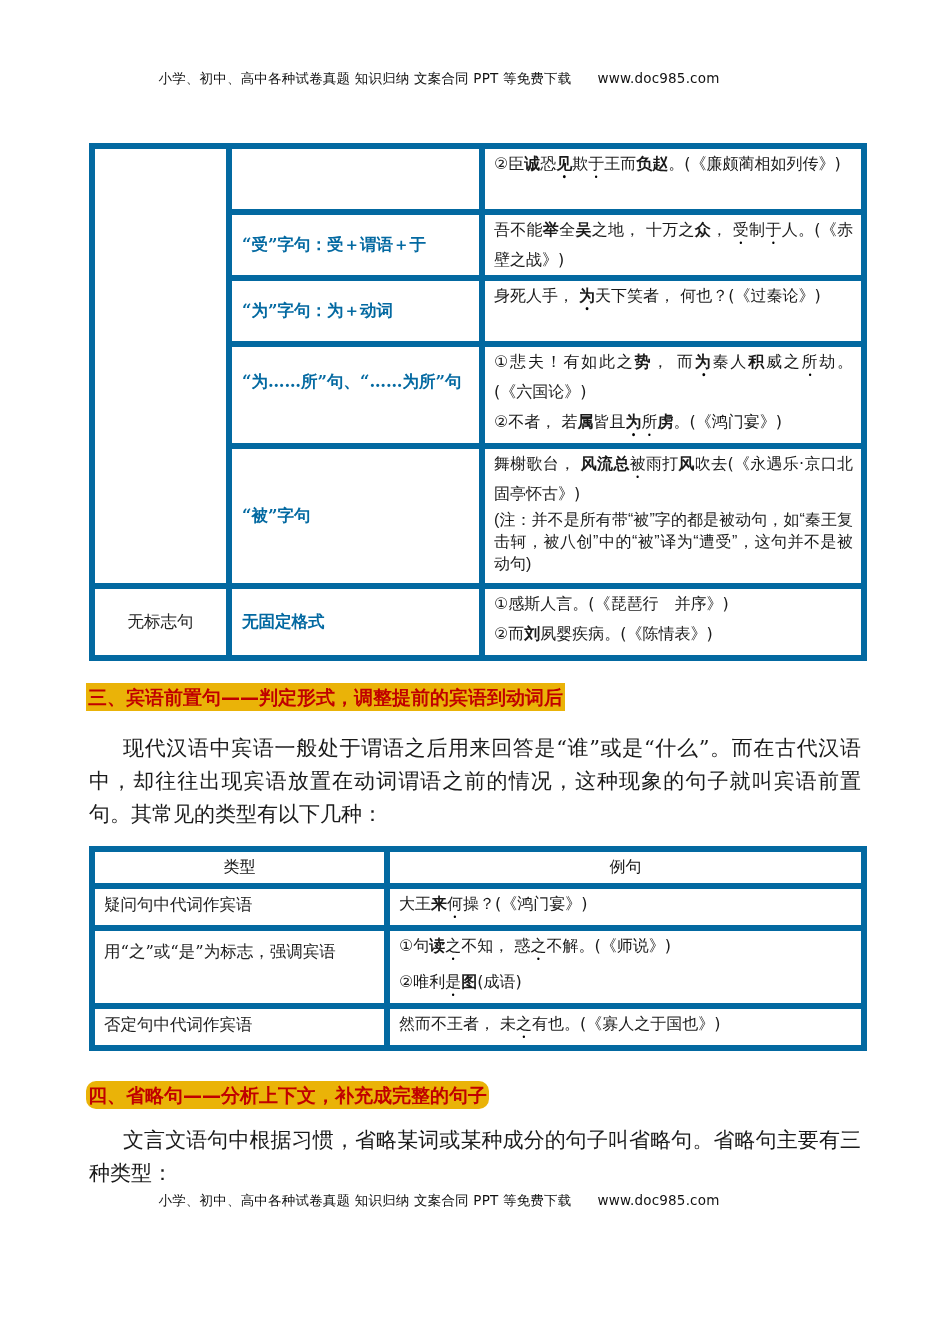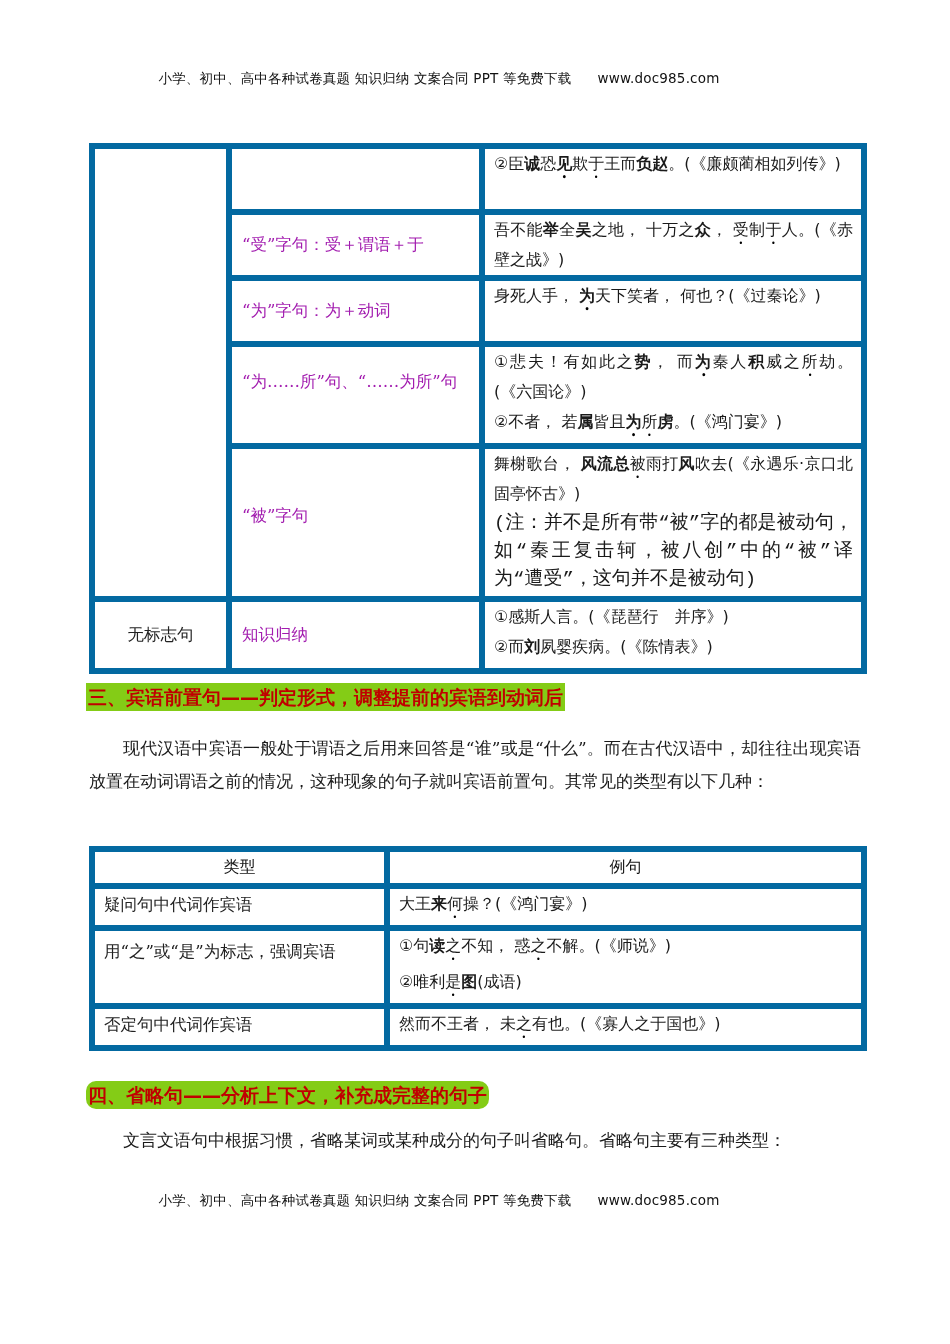--- a/index.html
+++ b/index.html
@@ -24,58 +24,58 @@
       vertical-align: top;
       padding: 0;
     }
     #t1 { left: 89px; top: 143px; width: 772px; }
     #t1 col.c1 { width: 137px; }
     #t1 col.c2 { width: 253px; }
     #t1 col.c3 { width: 382px; }
 
     .pattern {
       font-family: "DejaVu Serif", "Liberation Serif", serif;
-      font-size: 16.5px; color: #a21caf; line-height: 22px;
-      padding: 0 8px 0 10px; display: flex; align-items: center;
+      font-size: 16.5px; color: #0369a1; line-height: 22px;
+      padding: 0 8px 0 10px; display: flex; align-items: center; font-weight: bold;
     }
     .category {
       font-size: 16.5px; color: #222; text-align: center;
       font-family: "DejaVu Serif", "Liberation Serif", serif;
       display: flex; align-items: center; justify-content: center;
     }
     .ex {
       font-family: "DejaVu Sans", "Liberation Sans", sans-serif;
       font-size: 16px; color: #1a1a1a; line-height: 24px;
       padding: 3px 8px 3px 9px; text-align: justify;
     }
     .ex p { margin: 0 0 6px 0; }
     .ex p:last-child { margin-bottom: 0; }
     .ex .note {
-      font-family: Liberation Mono, monospace;
-      font-size: 19px; line-height: 28px; text-align: justify;
+      font-family: Liberation Sans, sans-serif;
+      font-size: 16px; line-height: 22px; text-align: justify;
       text-align-last: left;
     }
     .dot { text-emphasis: filled dot #000; -webkit-text-emphasis: filled dot #000;
            text-emphasis-position: under right; -webkit-text-emphasis-position: under; }
     .b { font-weight: bold; }
 
     .section-heading {
       position: absolute; left: 86px;
-      background: #84cc16; color: #c00000;
+      background: #eab308; color: #c00000;
       font-family: "DejaVu Sans", "Liberation Sans", sans-serif;
       font-weight: bold; font-size: 19px; line-height: 28px;
       padding: 0 2px;
     }
     #h3 { top: 683px; }
     #h4 { top: 1081px; border-radius: 10px; }
 
     .para {
       position: absolute; left: 89px; width: 772px;
       font-family: "DejaVu Serif", "Liberation Serif", serif;
-      font-size: 17px; line-height: 33px; color: #1a1a1a;
+      font-size: 21px; line-height: 33px; color: #1a1a1a;
       text-align: justify; text-indent: 34px;
     }
     #p3 { top: 732px; }
     #p4 { top: 1124px; }
 
     #t2 { left: 89px; top: 846px; width: 772px; }
     #t2 col.c1 { width: 295px; }
     #t2 col.c2 { width: 477px; }
     #t2 th {
       font-family: "DejaVu Sans", "Liberation Sans", sans-serif;
@@ -156,21 +156,21 @@
         <div class="ex" style="padding-top:0">
             <p class="note">(注：并不是所有带“被”字的都是被动句，如“秦王复击轲，被八创”中的“被”译为“遭受”，这句并不是被动句)</p>
           </div>
       </td>
     </tr>
     <tr style="height:70px">
       <td>
           <div class="category" style="height:66px">无标志句</div>
         </td>
       <td>
-          <div class="pattern" style="height:66px">知识归纳</div>
+          <div class="pattern" style="height:66px">无固定格式</div>
         </td>
       <td>
           <div class="ex">
             <p><span>①感斯人言。(《琵琶行　并序》)</span></p>
             <p><span>②而</span><span class="b">刘</span><span>夙婴疾病。(《陈情表》)</span></p>
           </div>
         </td>
     </tr>
   </tbody>
 </table>

